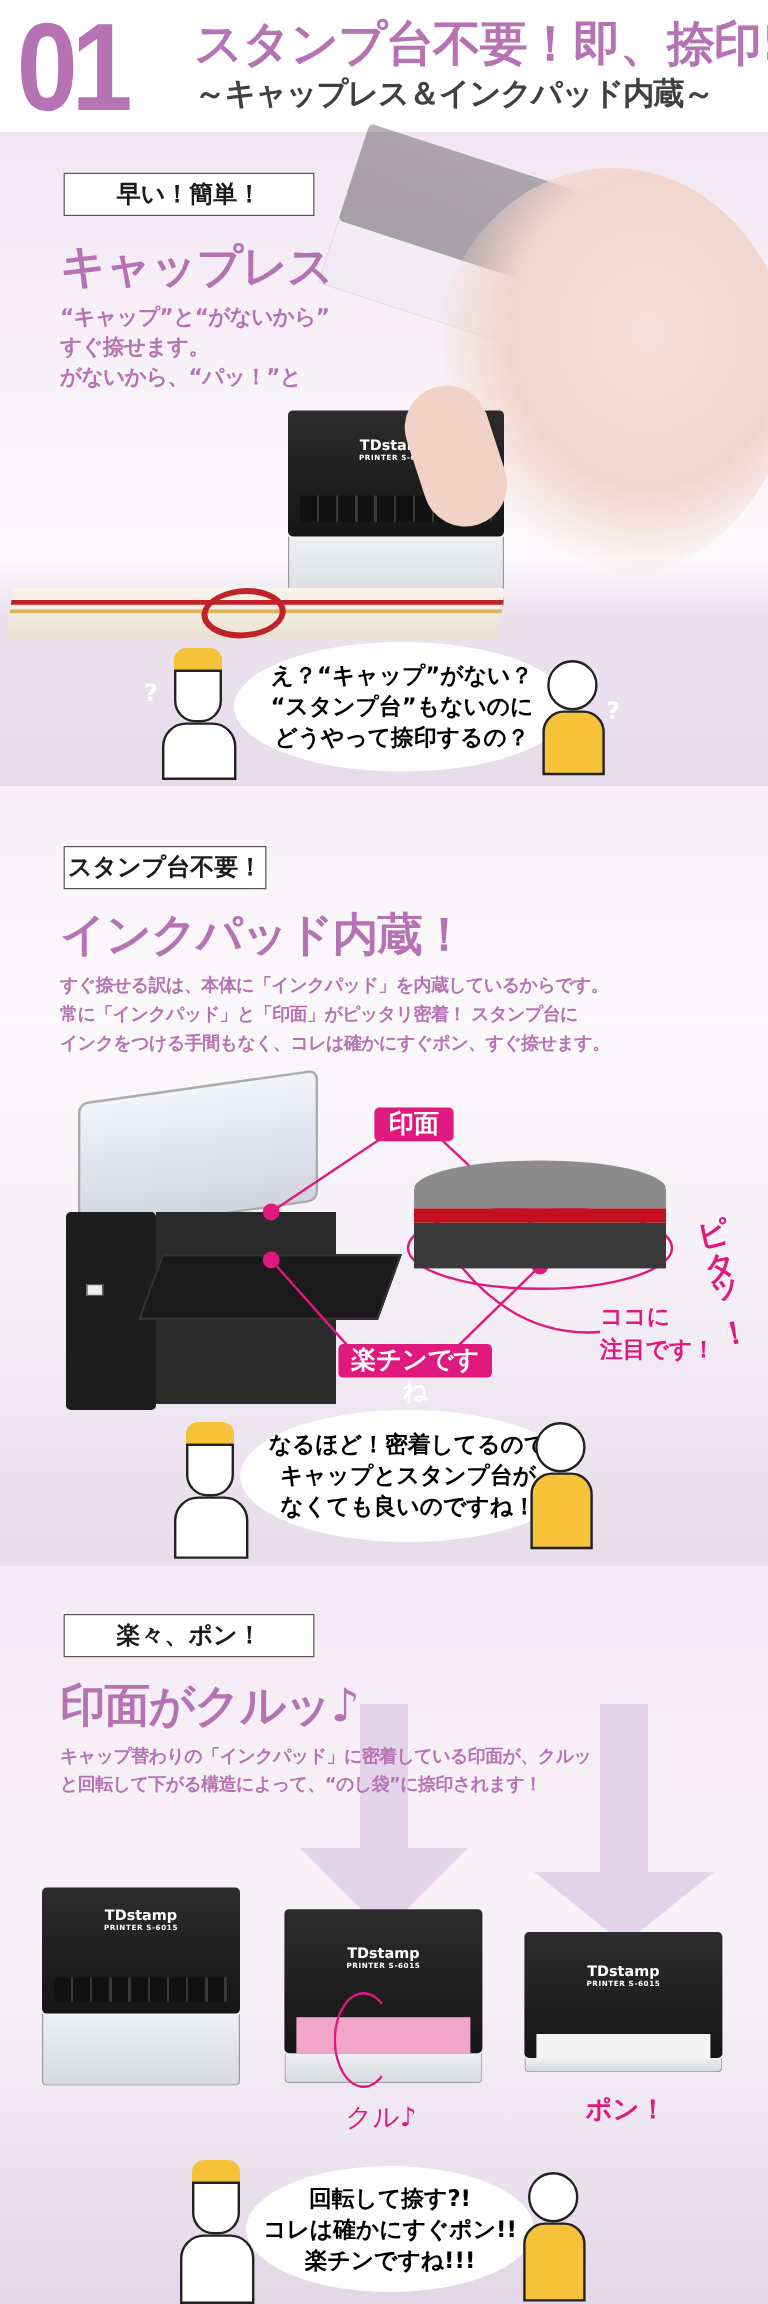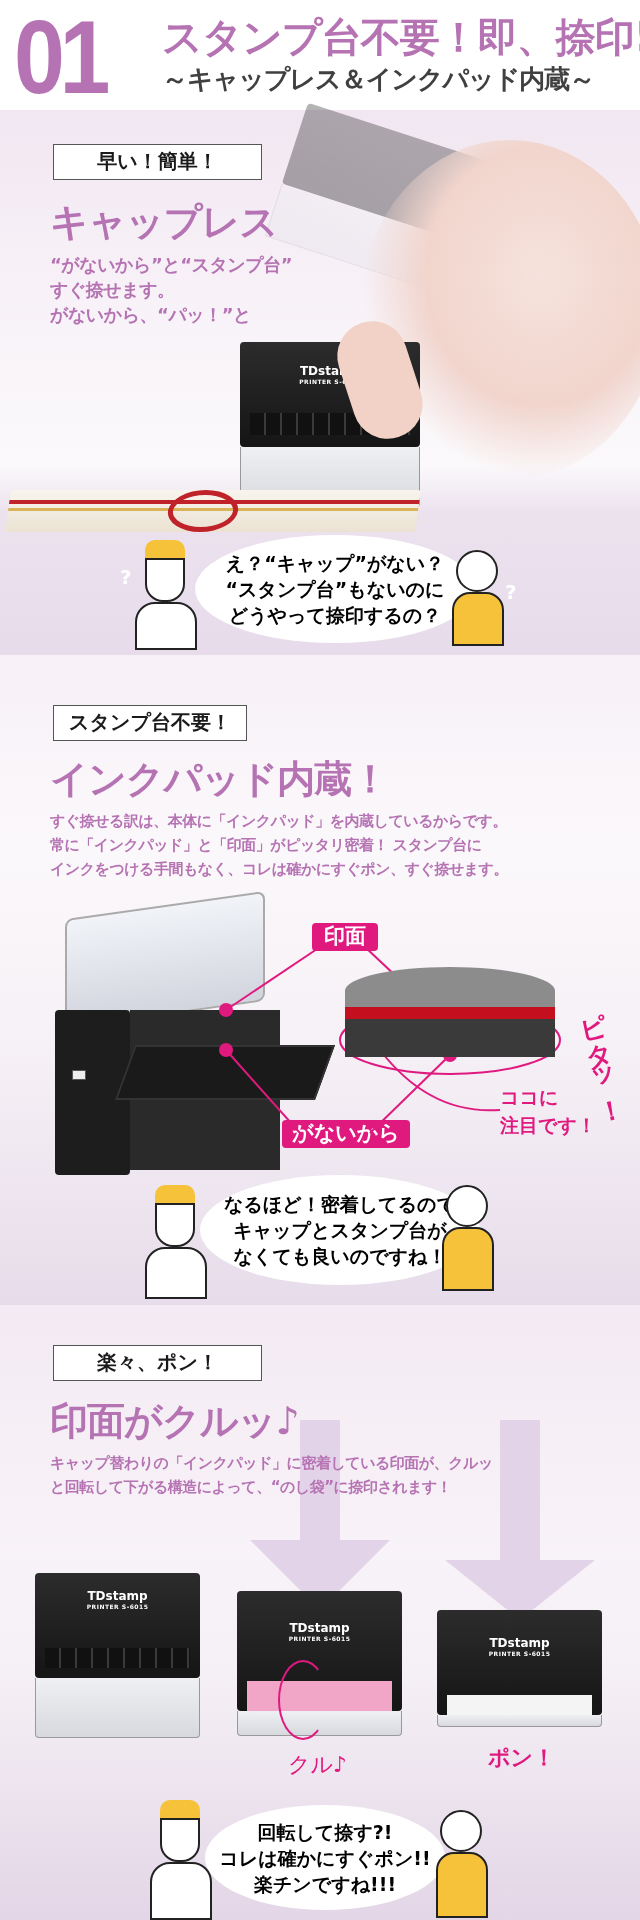--- a/index.html
+++ b/index.html
@@ -46,21 +46,21 @@
 
   <div class="abs" style="left:280px;top:20px;width:200px;height:150px;opacity:0.35;transform:rotate(18deg);">
     <div class="stamp" style="width:190px;height:85px;"></div>
     <div class="clear" style="width:190px;height:55px;opacity:0.6;"></div>
   </div>
   <div class="abs" style="left:360px;top:30px;width:300px;height:340px;background:radial-gradient(ellipse at 60% 40%,#f6e2dc 0%,#f1d5cd 45%,rgba(241,213,205,0) 70%);border-radius:50%;"></div>
 
   <div class="abs tag" style="left:53px;top:34px;width:209px;">早い！簡単！</div>
   <div class="abs h2" style="left:50px;top:88px;font-size:38px;line-height:48px;">キャップレス</div>
   <div class="abs" style="left:50px;top:142px;">
-    <div class="p" style="font-size:18px;line-height:25px;">“がないから”と“スタンプ台”</div>
+    <div class="p" style="font-size:18px;line-height:25px;">“キャップ”と“がないから”</div>
     <div class="p" style="font-size:18px;line-height:25px;">すぐ捺せます。</div>
     <div class="p" style="font-size:18px;line-height:25px;">がないから、“パッ！”と</div>
   </div>
 
   <div class="abs" style="left:240px;top:232px;width:180px;">
     <div class="stamp" style="height:105px;position:relative;">
       <div class="logo abs" style="left:0;right:0;top:22px;">
         <span>TDstamp</span>
         <small>PRINTER S-6015</small>
       </div>
@@ -91,38 +91,38 @@
     </div>
   </div>
   <div class="abs char-w" style="left:448px;top:440px;width:60px;height:100px;">
     <div style="width:42px;height:42px;background:#fff;border:2px solid #222;border-radius:50%;margin-left:8px;"></div>
     <div class="body" style="width:52px;height:54px;border:2px solid #222;border-radius:18px 18px 0 0;margin-left:4px;"></div>
   </div>
   <div class="abs" style="left:505px;top:470px;color:#fff;font-size:20px;font-weight:700;">?</div>
 </div>
 
 <div class="abs sec sec2">
-  <div class="abs tag" style="left:53px;top:50px;width:194px;">スタンプ台不要！</div>
+  <div class="abs tag" style="left:53px;top:50px;width:169px;">スタンプ台不要！</div>
   <div class="abs h2" style="left:50px;top:100px;font-size:38px;line-height:48px;">インクパッド内蔵！</div>
   <div class="abs" style="left:50px;top:154px;">
     <div class="p">すぐ捺せる訳は、本体に「インクパッド」を内蔵しているからです。</div>
     <div class="p">常に「インクパッド」と「印面」がピッタリ密着！ スタンプ台に</div>
     <div class="p">インクをつける手間もなく、コレは確かにすぐポン、すぐ捺せます。</div>
   </div>
 
   <div class="abs" style="left:55px;top:250px;width:270px;height:270px;">
     <div class="abs" style="left:10px;top:0;width:200px;height:110px;background:linear-gradient(180deg,rgba(240,243,248,0.9),rgba(200,205,215,0.8));border:2px solid #aaa;border-radius:8px;transform:skewY(-8deg);"></div>
     <div class="abs" style="left:0;top:105px;width:75px;height:165px;background:#1d1d1d;border-radius:4px;"></div>
     <div class="abs" style="left:75px;top:105px;width:150px;height:160px;background:#2a2a2a;"></div>
     <div class="abs" style="left:70px;top:140px;width:200px;height:55px;background:#1a1a1a;border:2px solid #333;transform:skewX(-20deg);"></div>
     <div class="abs" style="left:17px;top:165px;width:14px;height:10px;background:#eee;border:1px solid #555;"></div>
   </div>
 
   <div class="abs label-pink" style="left:312px;top:268px;width:66px;">印面</div>
-  <div class="abs label-pink" style="left:282px;top:465px;width:128px;">がないから</div>
+  <div class="abs label-pink" style="left:282px;top:465px;width:128px;">楽チンですね</div>
   <svg class="abs" style="left:0;top:0;" width="640" height="650">
     <g stroke="#e0197f" stroke-width="2" fill="none">
       <line x1="320" y1="292" x2="226" y2="355"></line>
       <line x1="365" y1="292" x2="450" y2="372"></line>
       <line x1="300" y1="478" x2="226" y2="395"></line>
       <line x1="370" y1="478" x2="450" y2="400"></line>
       <ellipse cx="450" cy="385" rx="110" ry="34"></ellipse>
       <path d="M380 395 Q430 460 500 455"></path>
     </g>
     <g fill="#e0197f">

